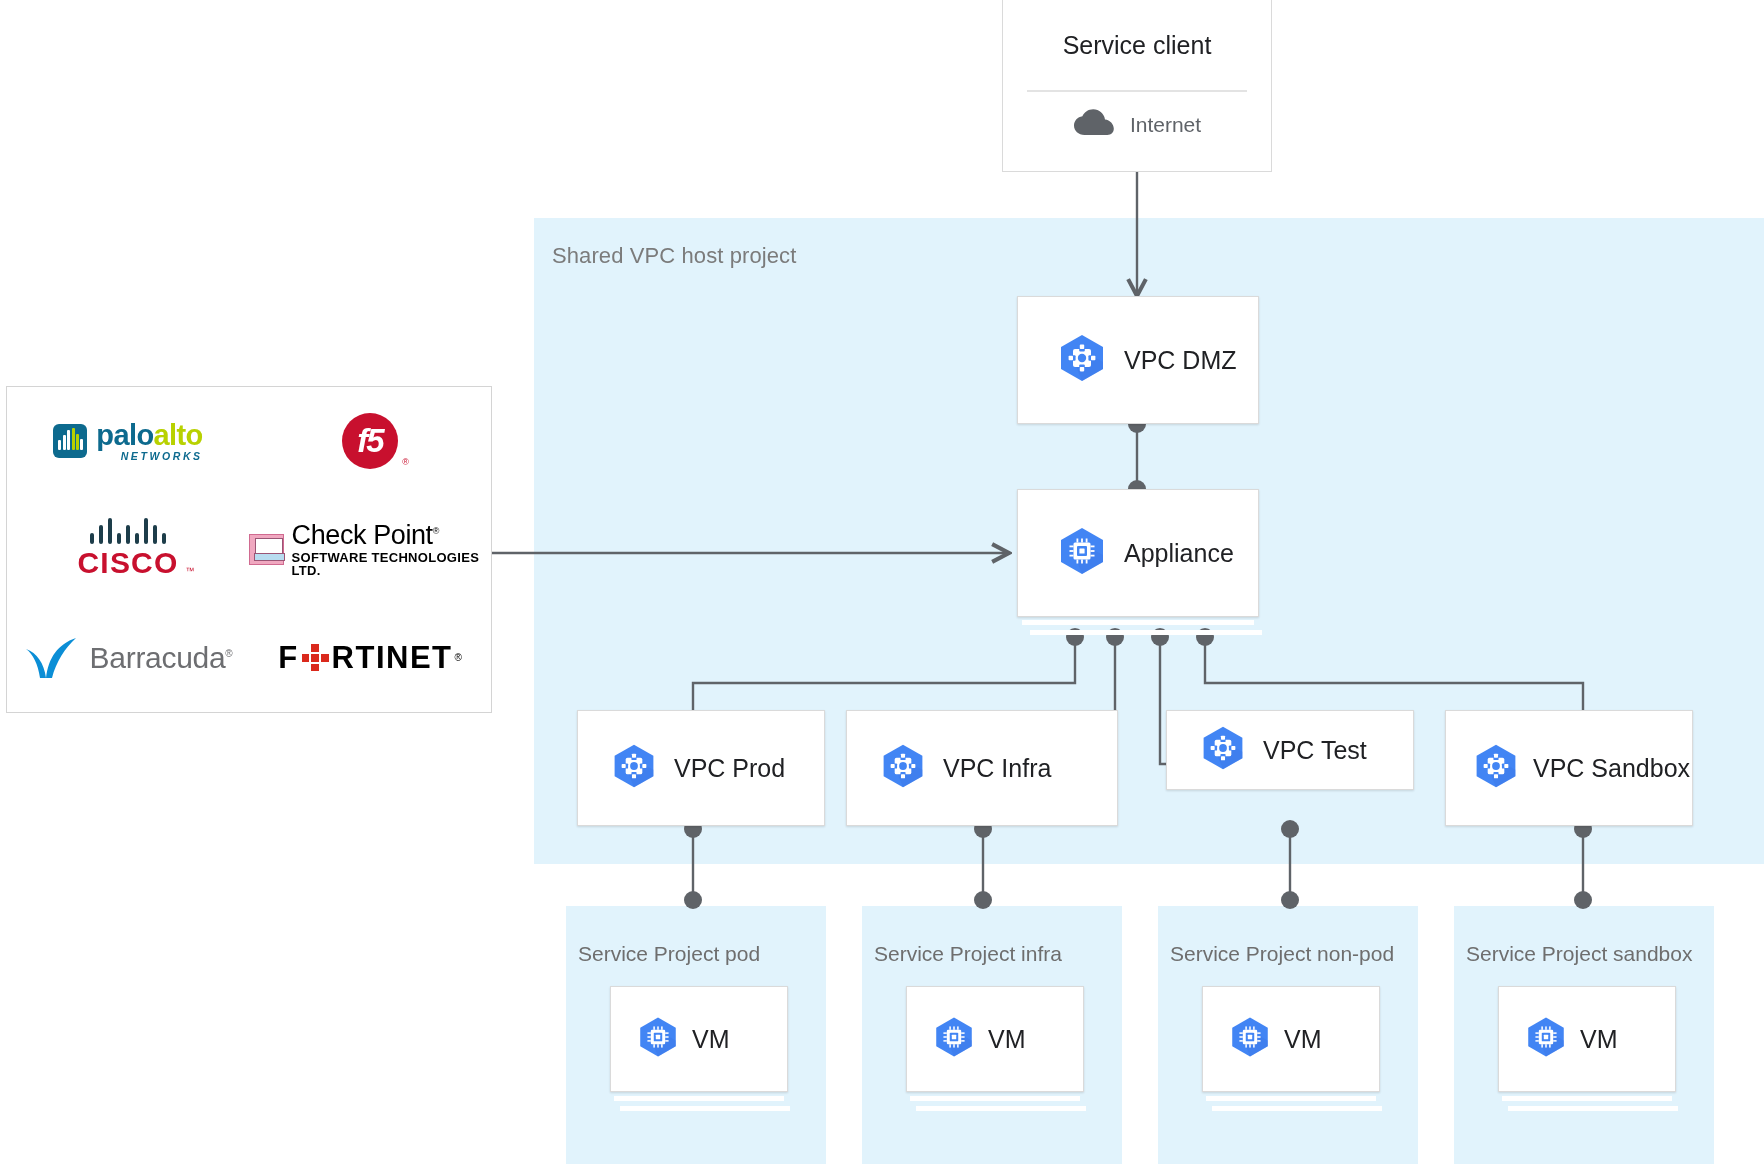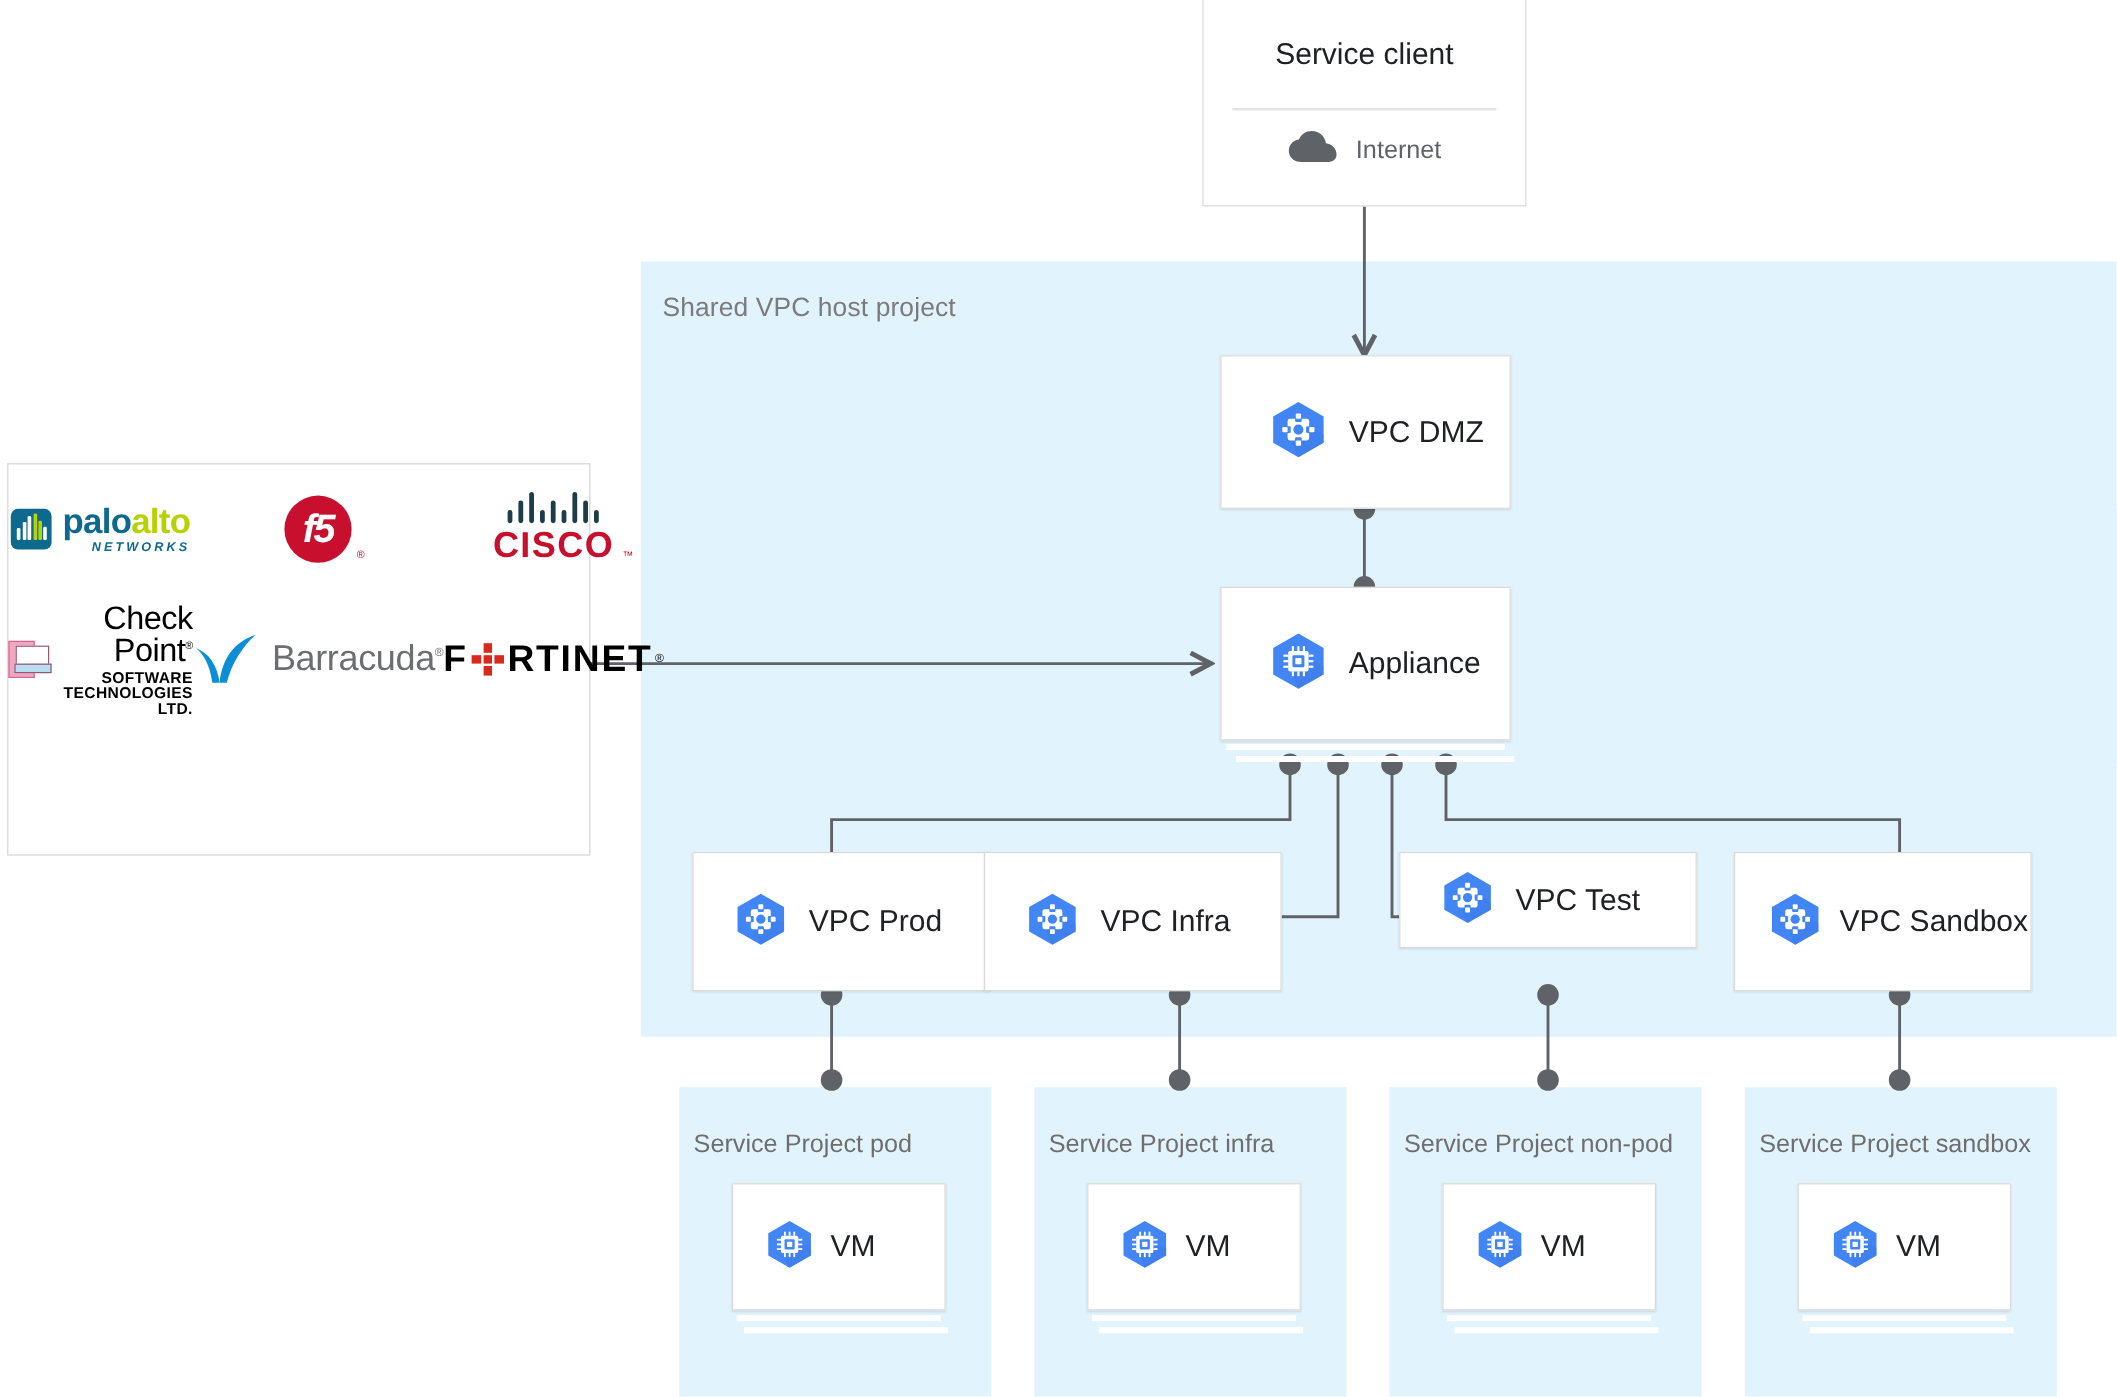--- a/index.html
+++ b/index.html
@@ -101,21 +101,21 @@
     left: 6px; top: 386px;
     width: 486px; height: 327px;
     border: 1px solid #d4d4d4;
     background: #ffffff;
     box-sizing: border-box;
   }
   .vendor-grid {
     position: absolute;
     inset: 0;
     display: grid;
-    grid-template-columns: 1fr 1fr 1fr;
+    grid-template-columns: 1fr 1fr;
     grid-template-rows: 1fr 1fr 1fr;
     align-items: center;
     justify-items: center;
   }
   .vendor-cell { display: flex; align-items: center; justify-content: center; }
 
   
   .pa-wrap { display: flex; align-items: center; gap: 9px; }
   .pa-mark {
     width: 34px; height: 34px;
@@ -168,21 +168,21 @@
     box-sizing: border-box;
   }
   .cp-screen {
     position: absolute; left: 5px; top: 3px; width: 26px; height: 15px;
     background: #ffffff; border: 1px solid #9a5575;
   }
   .cp-kb {
     position: absolute; left: 4px; bottom: 3px; width: 29px; height: 6px;
     background: #b8dcf0; border: 1px solid #9a5575;
   }
-  .cp-text { line-height: 1; text-align: right; }
+  .cp-text { line-height: 1; }
   .cp-name {
     font-size: 27px; color: #000000; font-weight: 400; letter-spacing: -.4px;
     position: relative;
   }
   .cp-reg { font-size: 9px; vertical-align: super; }
   .cp-sub {
     font-size: 13px; color: #000000; font-weight: 600;
     letter-spacing: .3px; margin-top: 2px;
   }
 
@@ -390,21 +390,21 @@
             <rect x="23.8" y="35" width="4.4" height="4.4" rx=".8"></rect>
             <rect x="12.6" y="23.8" width="4.4" height="4.4" rx=".8"></rect>
             <rect x="35" y="23.8" width="4.4" height="4.4" rx=".8"></rect>
           </g>
         </svg>
       </span>
       <span class="card-label">VPC Prod</span>
     </div>
   </div>
 
-  <div class="abs card" style="left:820px; top:710px; width:248px; height:116px;">
+  <div class="abs card" style="left:846px; top:710px; width:272px; height:116px;">
     <div class="card-row" style="padding-left:32px;">
       <span>
         <svg width="48" height="48" viewBox="0 0 52 52">
           <polygon points="26,3 47,15 47,37 26,49 5,37 5,15" fill="#4285f4"></polygon>
           <polygon points="26,49 47,37 47,30 32,22 20,34" fill="#3b78e7" opacity=".45"></polygon>
           <rect x="17" y="17" width="18" height="18" rx="2" fill="#ffffff"></rect>
           <circle cx="26" cy="26" r="4.2" fill="#4285f4"></circle>
           <g fill="#4285f4">
             <rect x="23.2" y="14.6" width="5.6" height="5" rx="1"></rect>
             <rect x="23.2" y="32.4" width="5.6" height="5" rx="1"></rect>

